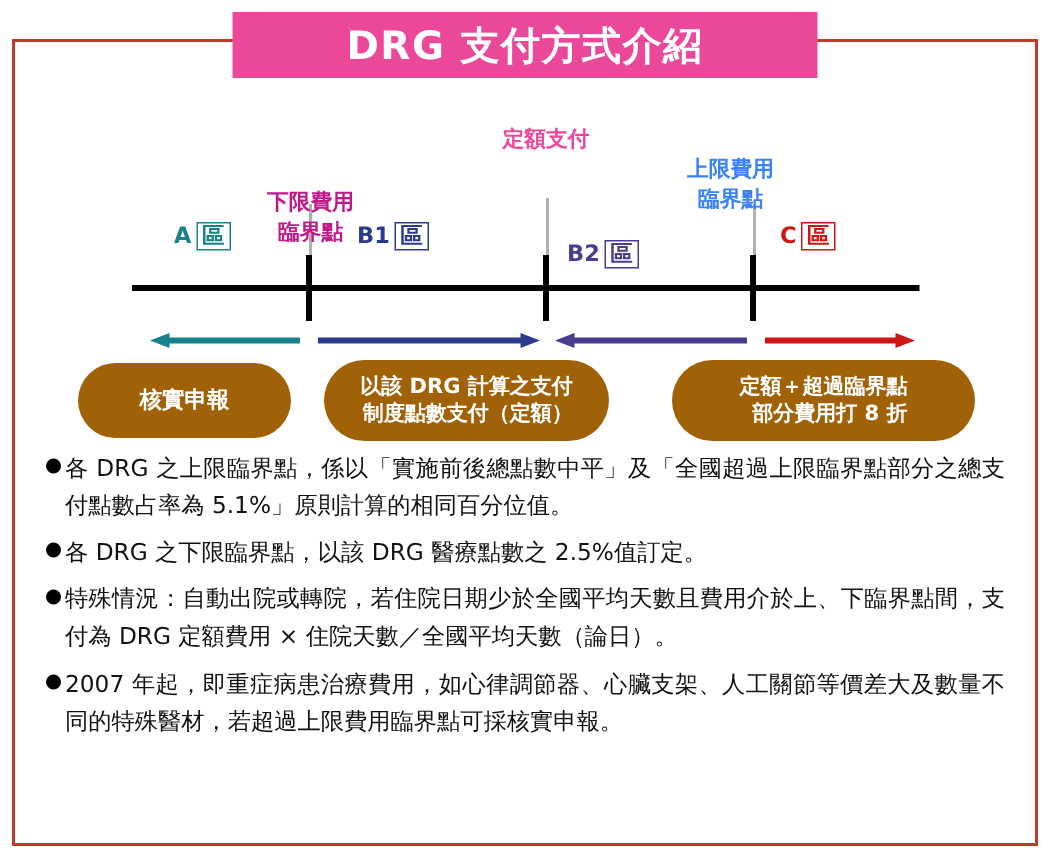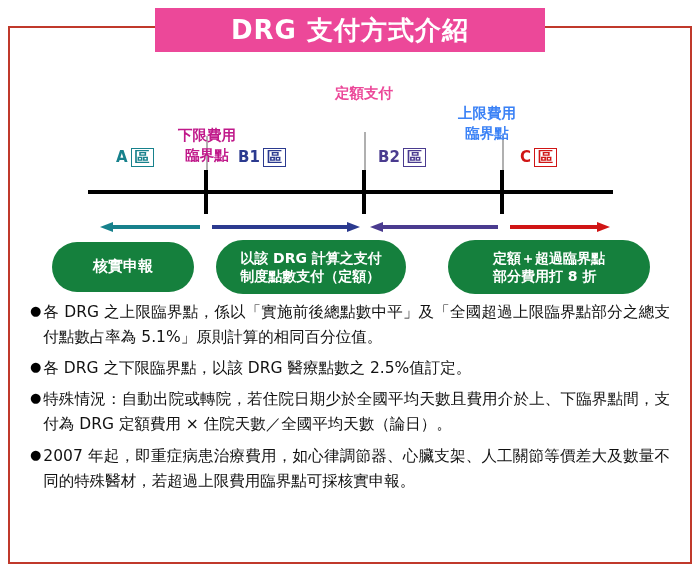--- a/index.html
+++ b/index.html
@@ -104,21 +104,21 @@
   }
   .zone-label .zone-box {
     display: inline-block;
     border: 1.5px solid currentColor;
     padding: 0 3px;
     margin-left: 3px;
     line-height: 1.15;
   }
   .zone-a  { left: 96px;  width: 80px; color: #17818c; }
   .zone-b1 { left: 218px; width: 90px; color: #2b3a8f; }
-  .zone-b2 { left: 358px; width: 90px; color: #4a3b8f; }
+  .zone-b2 { left: 358px; width: 90px; color: #4a3b8f; margin-top: 12px; }
   .zone-c  { left: 500px; width: 80px; color: #d01515; }
 
   
   .arrow {
     position: absolute;
     height: 10px;
     top: 152px;
   }
   .arrow .shaft {
     position: absolute;
@@ -143,27 +143,27 @@
   .arrow-b2 { left: 350px; width: 128px; color: #4a3b8f; }
   .arrow-c  { left: 490px; width: 100px; color: #d01515; }
   .arrow-a .shaft  { background: #17818c; }
   .arrow-b1 .shaft { background: #2b3a8f; }
   .arrow-b2 .shaft { background: #4a3b8f; }
   .arrow-c .shaft  { background: #d01515; }
 
   
   .pill {
     position: absolute;
-    background: #15803d;
+    background: #a16207;
     color: #ffffff;
     border-radius: 30px;
     display: flex;
     align-items: center;
     justify-content: center;
-    text-align: left;
+    text-align: right;
     font-size: 14px;
     font-weight: bold;
     line-height: 1.3;
     white-space: pre-line;
     box-sizing: border-box;
     padding: 0 6px;
   }
   .pill-a  { left: 32px;  top: 172px; width: 142px; height: 50px; font-size: 15px; }
   .pill-b  { left: 196px; top: 170px; width: 190px; height: 54px; }
   .pill-c  { left: 428px; top: 170px; width: 202px; height: 54px; }

